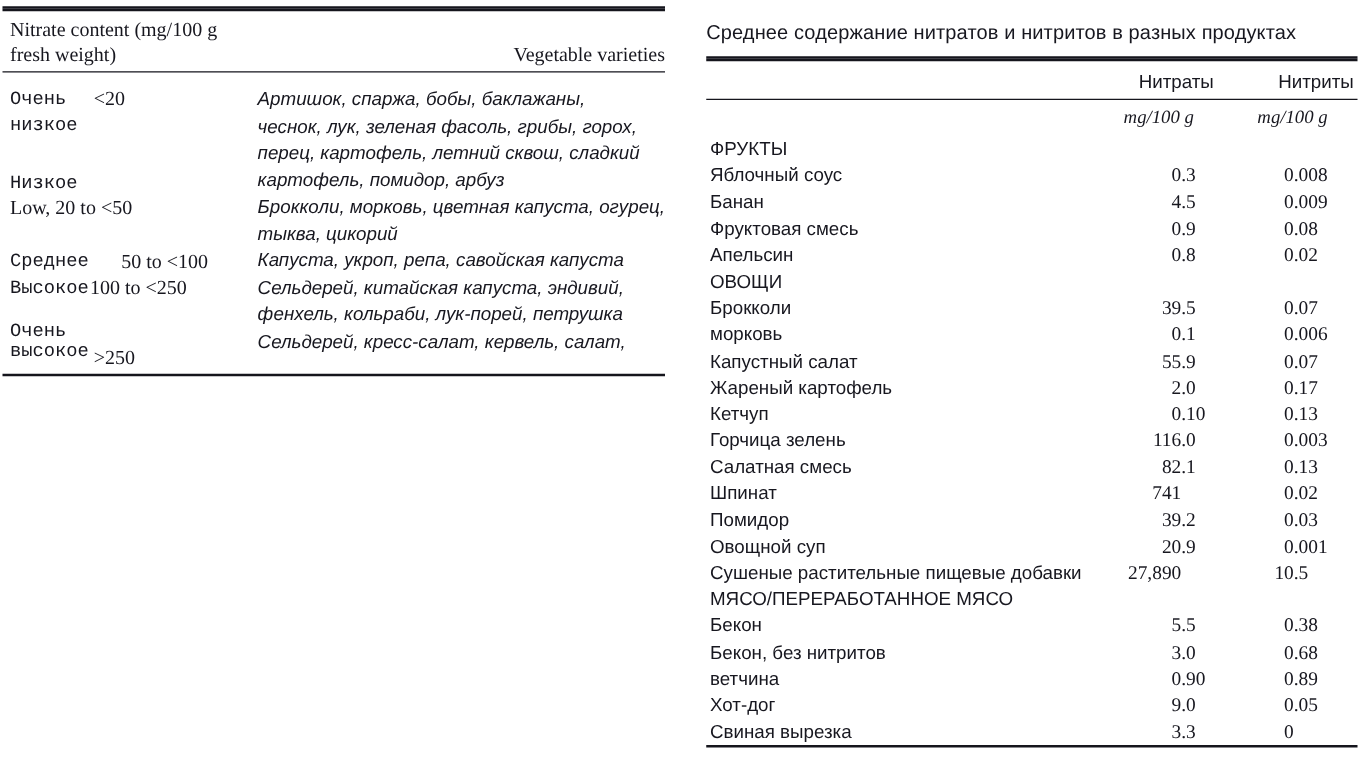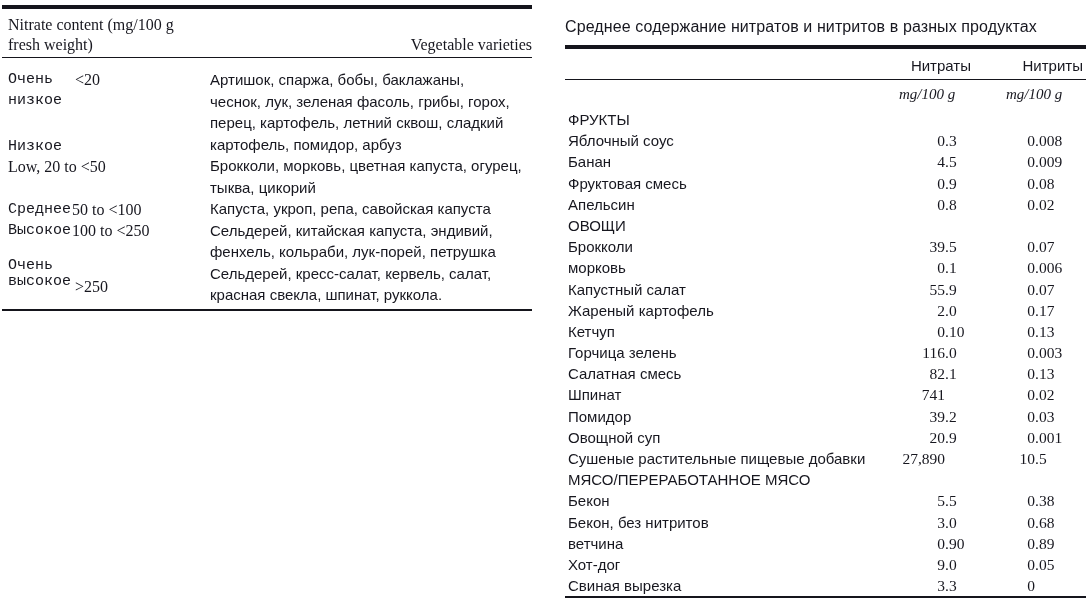--- a/index.html
+++ b/index.html
@@ -24,28 +24,28 @@
   .lt-col-labels { width:208px; padding-left:6px; }
   .lt-col-veg { flex:1; }
 
   .lrow .lvl, .lrow .lines span { font-size:15px;font-family:Liberation Mono, monospace; }
   .lrow .rng { font-family:"Liberation Serif", serif; font-size:16px; white-space:nowrap; }
   .lrow { display:flex; }
   .lines { display:flex; flex-direction:column; width:67px; line-height:21px; }
   .r0 .rng { line-height:21px; }
   .r1 { display:block; line-height:20px; margin-top:26px; }
   .r1 .lvl, .r1 .rng { display:block; }
-  .r2 { margin-top:22px; line-height:21px; }
+  .r2 { margin-top:22px; line-height:21px;gap:25px; }
   .r3 { line-height:21px; }
   .r2 .lvl, .r3 .lvl { width:64px; }
   .r4 { margin-top:17px; }
   .r4 .lines { line-height:16px; }
   .r4 .rng { align-self:center; margin-top:20px; }
 
-  .veg-line { font-size:15px; line-height:21.5px; white-space:nowrap; }
+  .veg-line { font-size:15px; line-height:21.5px; white-space:nowrap;font-style:italic; }
 
   
   .rt { position:absolute; left:565px; top:17px; width:521px; }
   .rt-title { font-size:16px; line-height:20px; margin-bottom:8px; letter-spacing:0.1px; }
   .rt-headrow { display:flex; align-items:flex-end; height:30px; padding-bottom:5px; padding-right:3px; }
   .rt-headrow .spacer { flex:1; }
   .hcol { font-size:15px; text-align:right; }
   .hcol.c1 { width:88px; }
   .hcol.c2 { width:112px; }
   .rt-units { display:flex; align-items:center; height:29px; padding-right:9px; }
@@ -117,21 +117,20 @@
         </div>
         <div class="veg-p">
           <div class="veg-line sans">Капуста, укроп, репа, савойская капуста</div>
         </div>
         <div class="veg-p">
           <div class="veg-line sans">Сельдерей, китайская капуста, эндивий,</div>
           <div class="veg-line sans">фенхель, кольраби, лук-порей, петрушка</div>
         </div>
         <div class="veg-p">
           <div class="veg-line sans">Сельдерей, кресс-салат, кервель, салат,</div>
-          <div class="veg-line sans">красная свекла, шпинат, руккола.</div>
         </div>
       </div>
   </div>
   <div class="rule-thick"></div>
 </section>
 
 <section class="rt">
   <div class="rt-title sans">Среднее содержание нитратов и нитритов в разных продуктах</div>
   <div class="dbl-rule"></div>
   <div class="rt-headrow">

